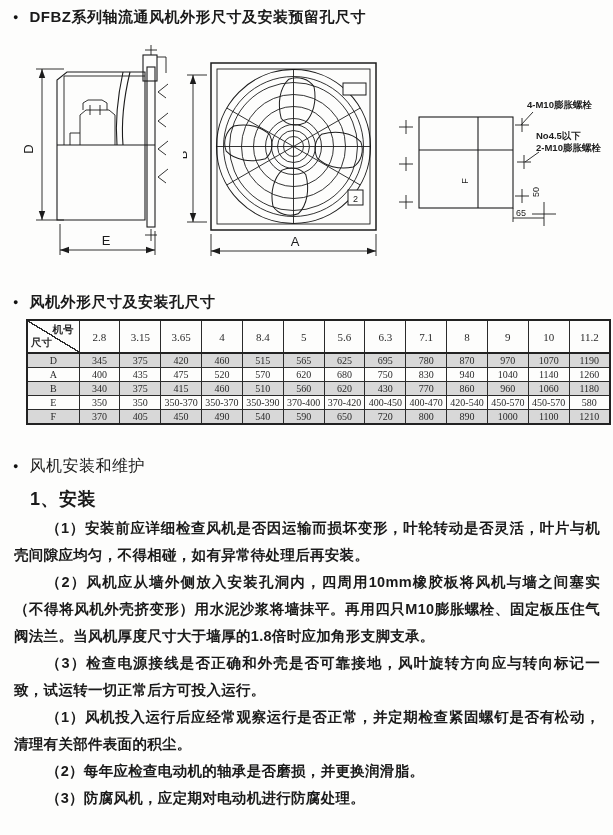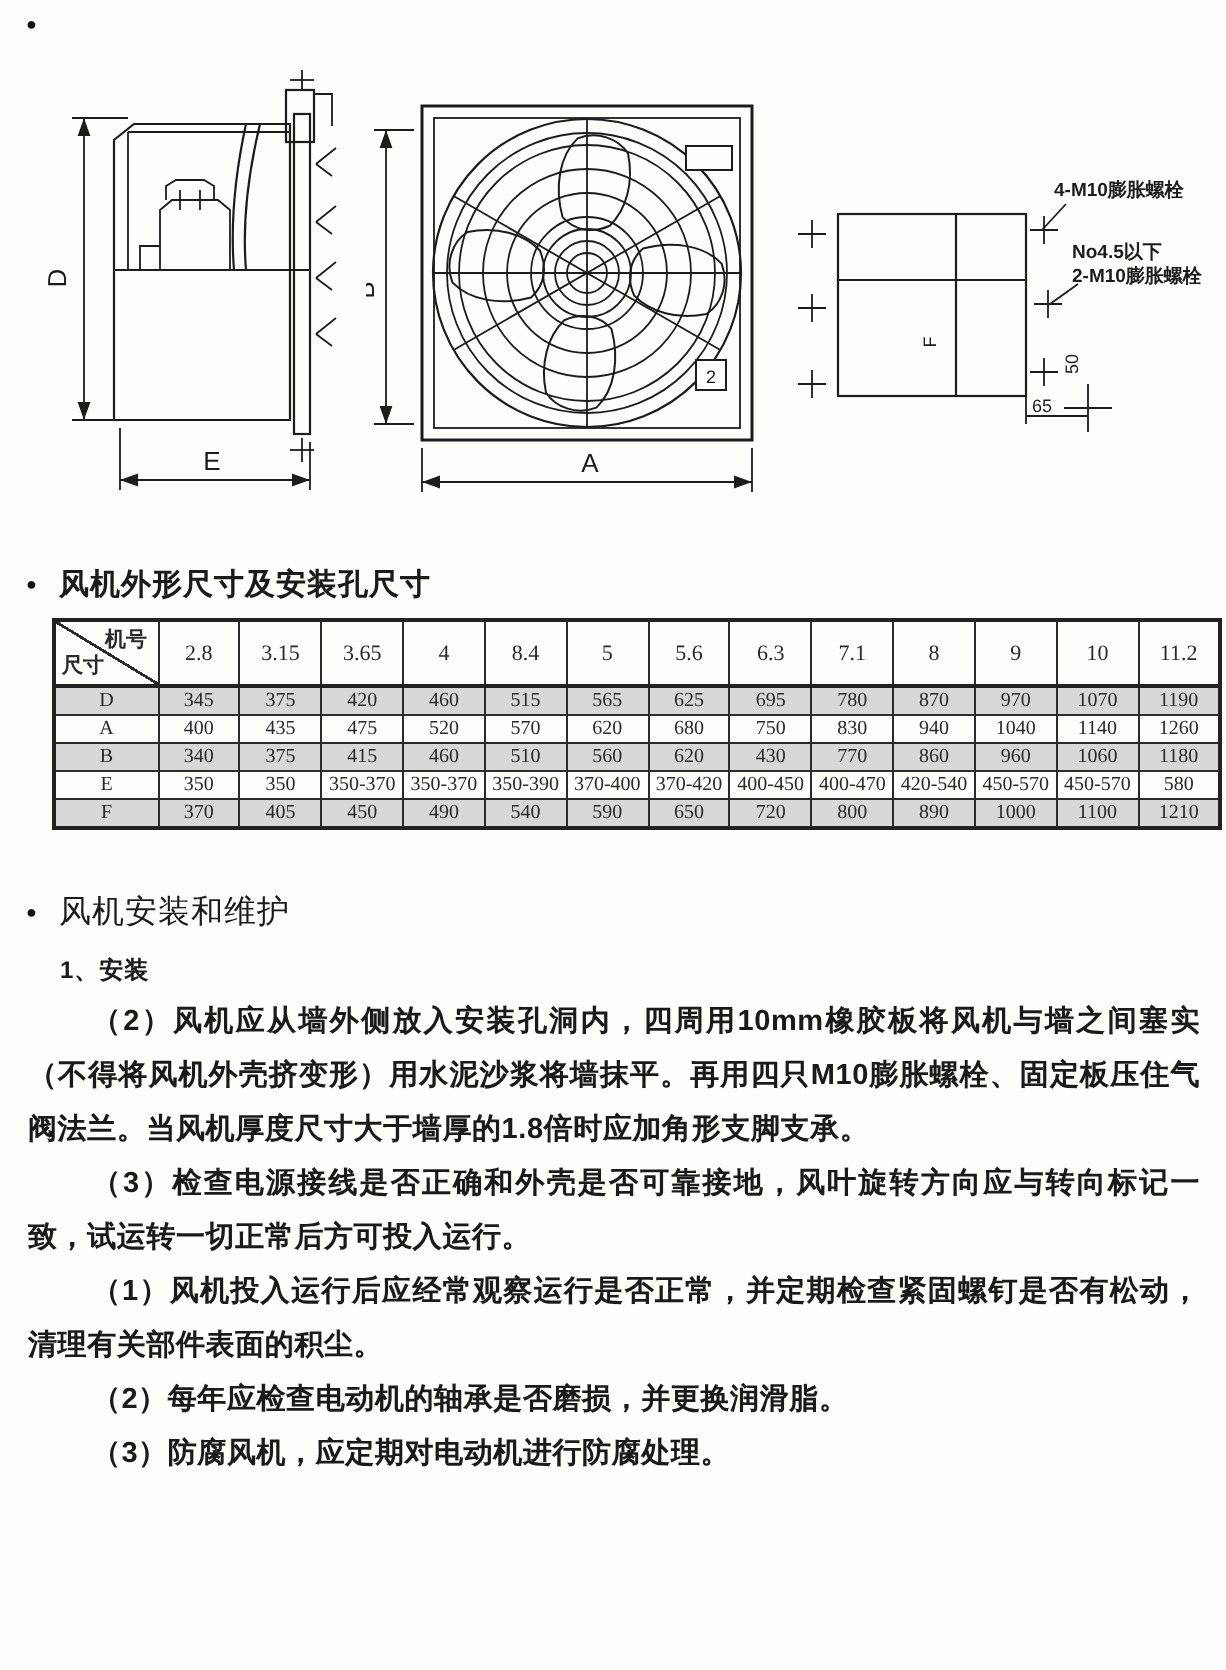--- a/index.html
+++ b/index.html
@@ -55,34 +55,35 @@
     background:linear-gradient(to top right,
       transparent calc(50% - 0.7px), #2b2b2b calc(50% - 0.7px),
       #2b2b2b calc(50% + 0.7px), transparent calc(50% + 0.7px));
   }
   .corner-top { position:absolute; top:2px; right:5px; font-size:10.5px; font-weight:bold; }
   .corner-bottom { position:absolute; bottom:2px; left:3px; font-size:10.5px; font-weight:bold; }
 
   
   .section-main { margin-top:31px; }
   .section-main .txt { font-size:16px; font-weight:normal; letter-spacing:0.5px; }
-  .sub-title { font-size:12px; font-weight:bold; margin:10px 0 4px 30px; letter-spacing:0.5px; }
+  .sub-title { font-size:18px; font-weight:bold; margin:10px 0 4px 30px; letter-spacing:0.5px; }
   .body-text p {
     font-size:14.5px; font-weight:bold; line-height:27px;
     text-align:justify; text-indent:2.2em;
     margin:0 13px 0 14px; letter-spacing:0.3px;
   }
 </style>
 </head>
 <body>
 
 <div class="page">
 
   <div class="bullet-line doc-title">
     <span class="bullet-dot">●</span>
+    <span class="txt">DFBZ系列轴流通风机外形尺寸及安装预留孔尺寸</span>
   </div>
 
   <div class="drawings">
 
     <svg class="svg-side" width="165" height="220" viewBox="0 0 165 220">
 
       <line class="draw-line thin" x1="16" y1="24" x2="44" y2="24"></line>
       <line class="draw-line thin" x1="16" y1="175" x2="44" y2="175"></line>
       <line class="draw-line thin" x1="22" y1="24" x2="22" y2="175"></line>
       <polygon class="arrowfill" points="22,24 18.8,33 25.2,33"></polygon>
@@ -316,20 +317,21 @@
       </tbody>
   </table>
 
   <div class="bullet-line section-main">
     <span class="bullet-dot">●</span>
     <span class="txt">风机安装和维护</span>
   </div>
 
   <div class="body-text">
     <div class="sub-title">1、安装</div>
+    <p>（1）安装前应详细检查风机是否因运输而损坏变形，叶轮转动是否灵活，叶片与机壳间隙应均匀，不得相碰，如有异常待处理后再安装。</p>
     <p>（2）风机应从墙外侧放入安装孔洞内，四周用10mm橡胶板将风机与墙之间塞实（不得将风机外壳挤变形）用水泥沙浆将墙抹平。再用四只M10膨胀螺栓、固定板压住气阀法兰。当风机厚度尺寸大于墙厚的1.8倍时应加角形支脚支承。</p>
     <p>（3）检查电源接线是否正确和外壳是否可靠接地，风叶旋转方向应与转向标记一致，试运转一切正常后方可投入运行。</p>
     <p>（1）风机投入运行后应经常观察运行是否正常，并定期检查紧固螺钉是否有松动，清理有关部件表面的积尘。</p>
     <p>（2）每年应检查电动机的轴承是否磨损，并更换润滑脂。</p>
     <p>（3）防腐风机，应定期对电动机进行防腐处理。</p>
   </div>
 
 </div>
 
 </body></html>

